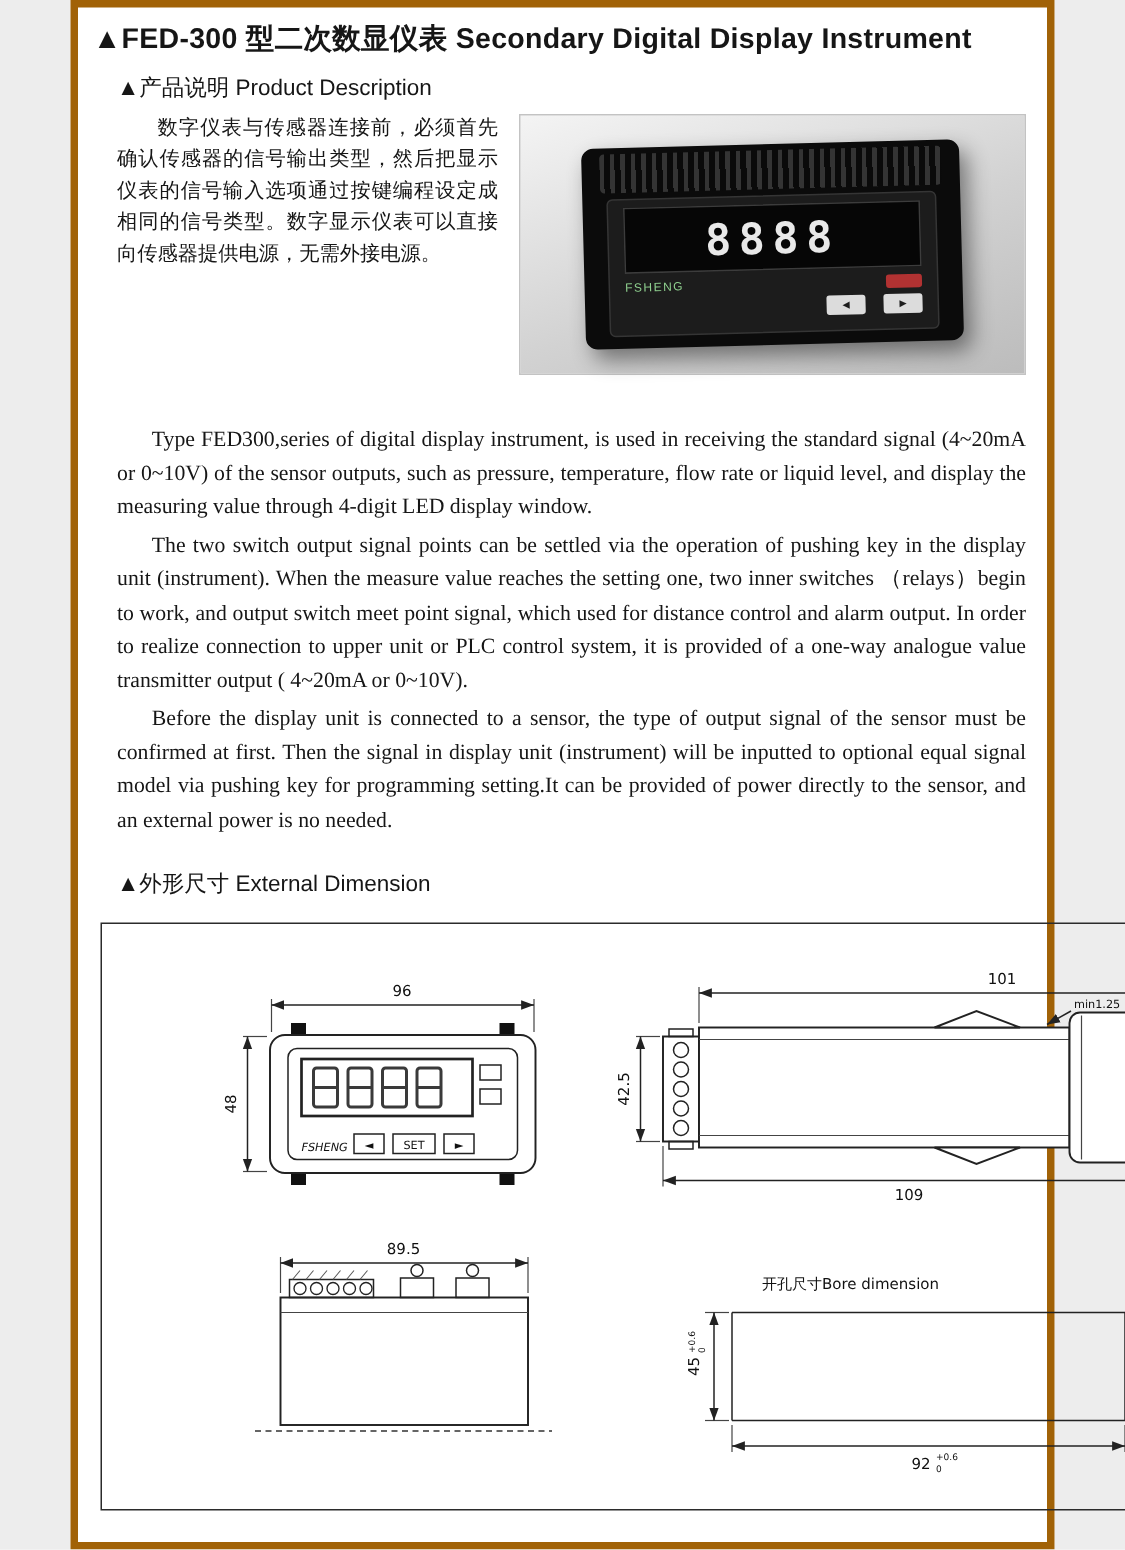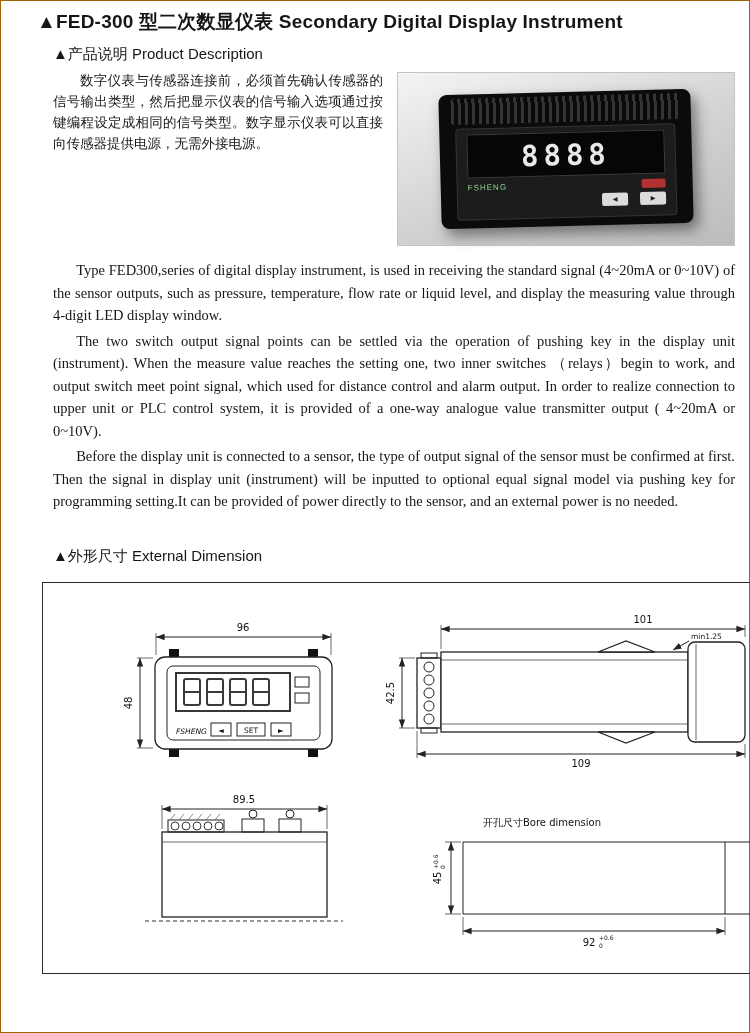--- a/index.html
+++ b/index.html
@@ -1,22 +1,21 @@
 <!DOCTYPE html>
 <html><head>
 <meta charset="utf-8">
 <style>
   *{box-sizing:border-box;}
   html,body{margin:0;padding:0;background:#ededed;}
   .page{
-    width:750px;min-height:1033px;margin:0 auto;background:#ffffff;
-    border:1px solid #a16207;position:relative;
+    width:656px;min-height:1033px;margin:0 auto;background:#ffffff;
+    border:5px solid #a16207;position:relative;
     font-family:"Liberation Sans",sans-serif;color:#161616;
     padding-top:6px;
-    padding-left:26px;
   }
   .title{font-size:19px;font-weight:bold;margin:2px 10px 10px 10px;letter-spacing:.2px;}
   .sec-head{font-size:15px;font-weight:normal;margin:8px 0 6px 26px;}
   .desc{margin:0 14px 0 26px;overflow:hidden;}
   
   .photo{
     float:right;width:338px;height:174px;margin:2px 0 8px 14px;
     background:linear-gradient(160deg,#f4f4f4,#d2d2d2 55%,#bcbcbc);
     border:1px solid #c3c3c3;display:flex;align-items:center;justify-content:center;
   }
@@ -30,25 +29,25 @@
     font-family:"DejaVu Sans Mono",monospace;font-size:29px;font-weight:bold;letter-spacing:5px;
     text-align:center;line-height:44px;}
   .meter-row{display:flex;justify-content:space-between;align-items:center;margin-top:5px;}
   .meter-brand{color:#8fd08f;font-size:8px;letter-spacing:1px;}
   .red-btn{width:24px;height:9px;background:#b23232;border-radius:2px;}
   .meter-btns{display:flex;gap:12px;justify-content:flex-end;margin-top:4px;}
   .m-btn{width:26px;height:13px;background:#dcdcdc;border-radius:2px;color:#1c1c1c;
     font-size:8px;text-align:center;line-height:13px;}
   
   .cn-p{font-size:13.5px;line-height:21px;text-align:justify;text-indent:2em;margin:0;}
-  .en-block{margin:5px 14px 0 26px;}
+  .en-block{margin:24px 14px 0 26px;}
   .en-p{font-family:"Liberation Serif",serif;font-size:14.5px;line-height:22.5px;
     text-align:justify;text-indent:1.6em;margin:0 0 3px 0;}
   
-  .dim-head{margin-top:34px;}
+  .dim-head{margin-top:22px;}
   .dim-box{margin:16px 15px 16px 15px;width:718px;height:392px;border:1px solid #2b2b2b;overflow:hidden;}
   svg .ln{stroke:#222;stroke-width:1;fill:none;}
   svg .outline{stroke:#222;stroke-width:1.3;fill:#fff;}
   svg .thin{stroke:#444;stroke-width:.8;fill:none;}
   svg .dimtxt{font-family:"DejaVu Sans",sans-serif;font-size:10px;fill:#111;}
   svg .toltxt{font-family:"DejaVu Sans",sans-serif;font-size:6px;fill:#111;}
   svg .tinytxt{font-family:"DejaVu Sans",sans-serif;font-size:7.5px;fill:#111;}
 </style>
 </head>
 <body>

